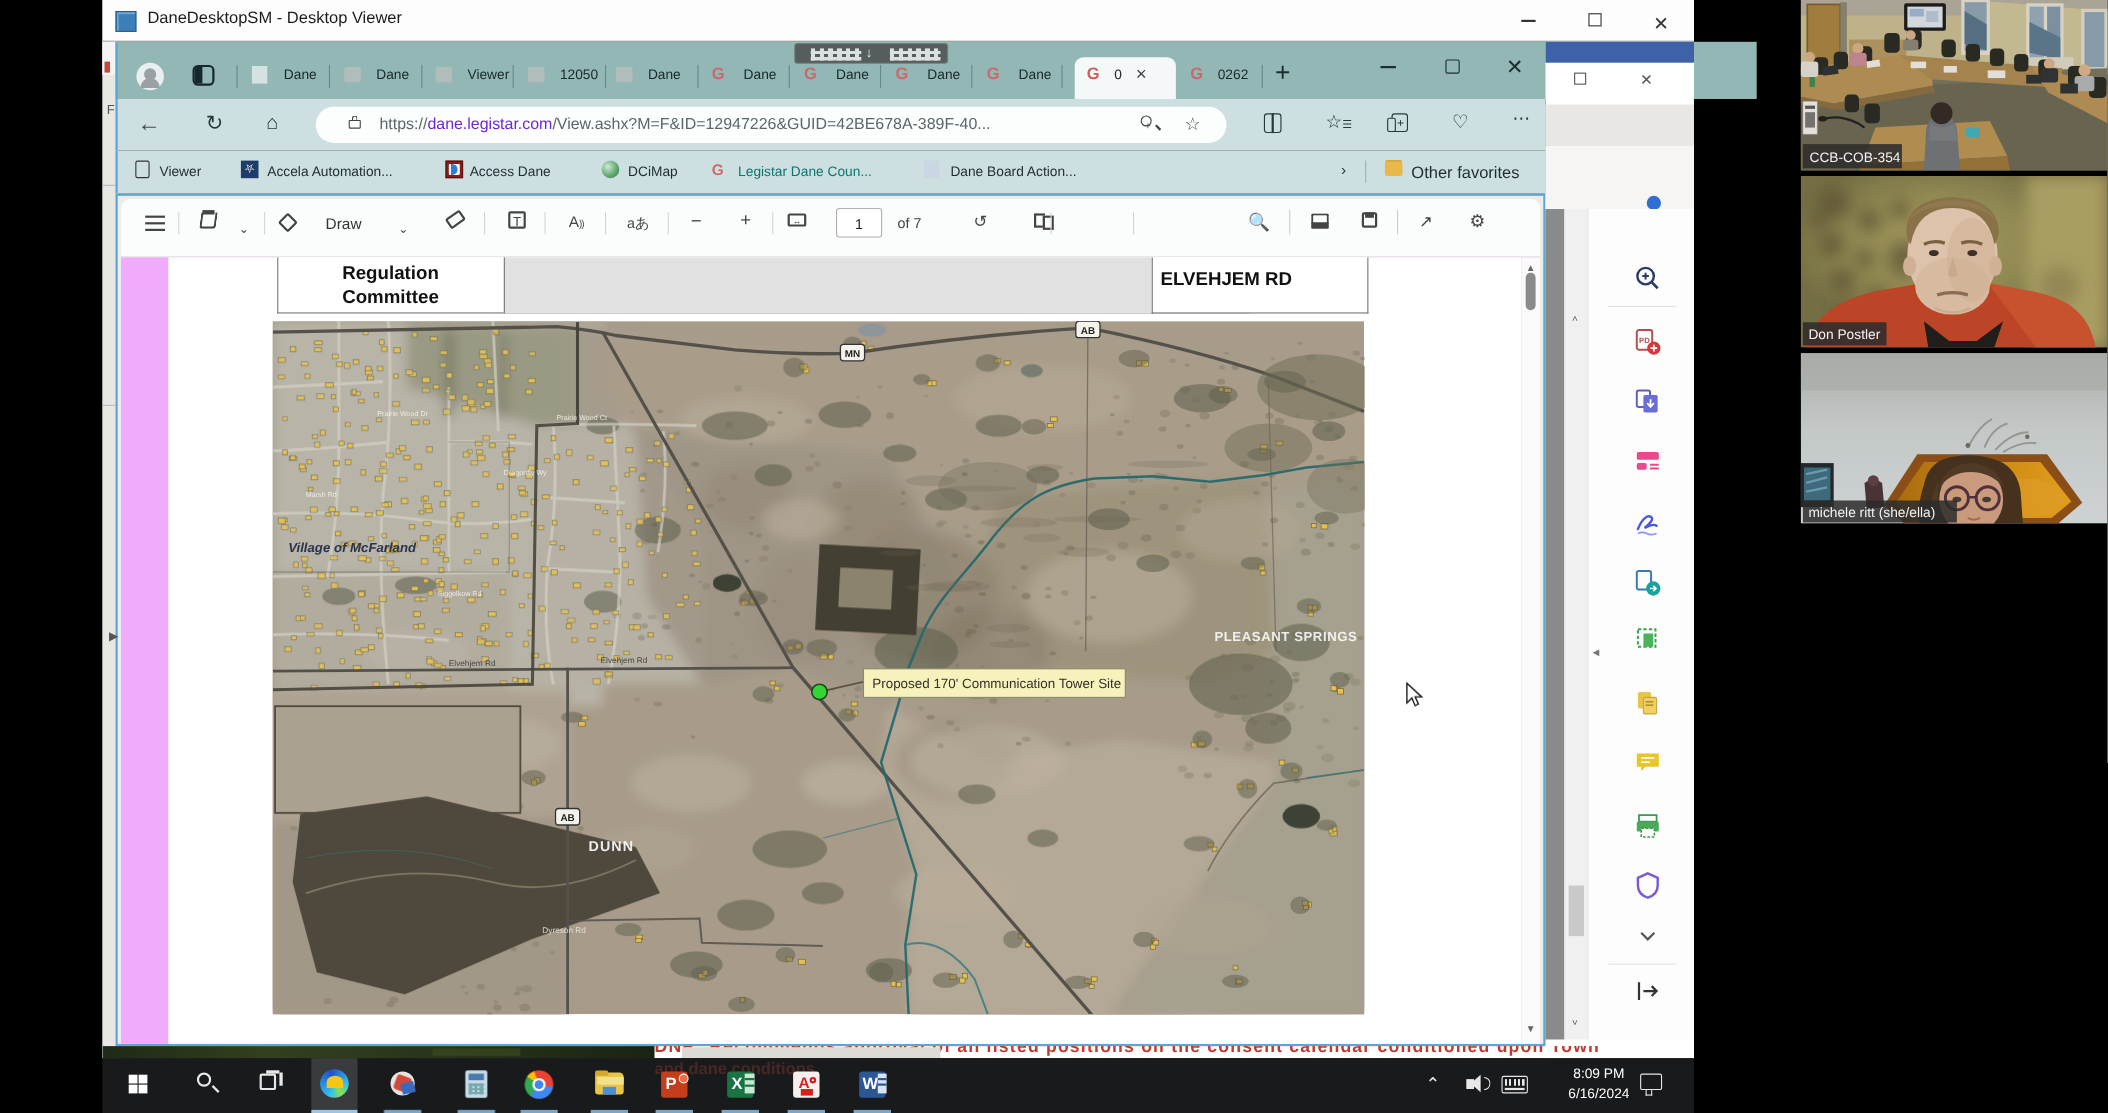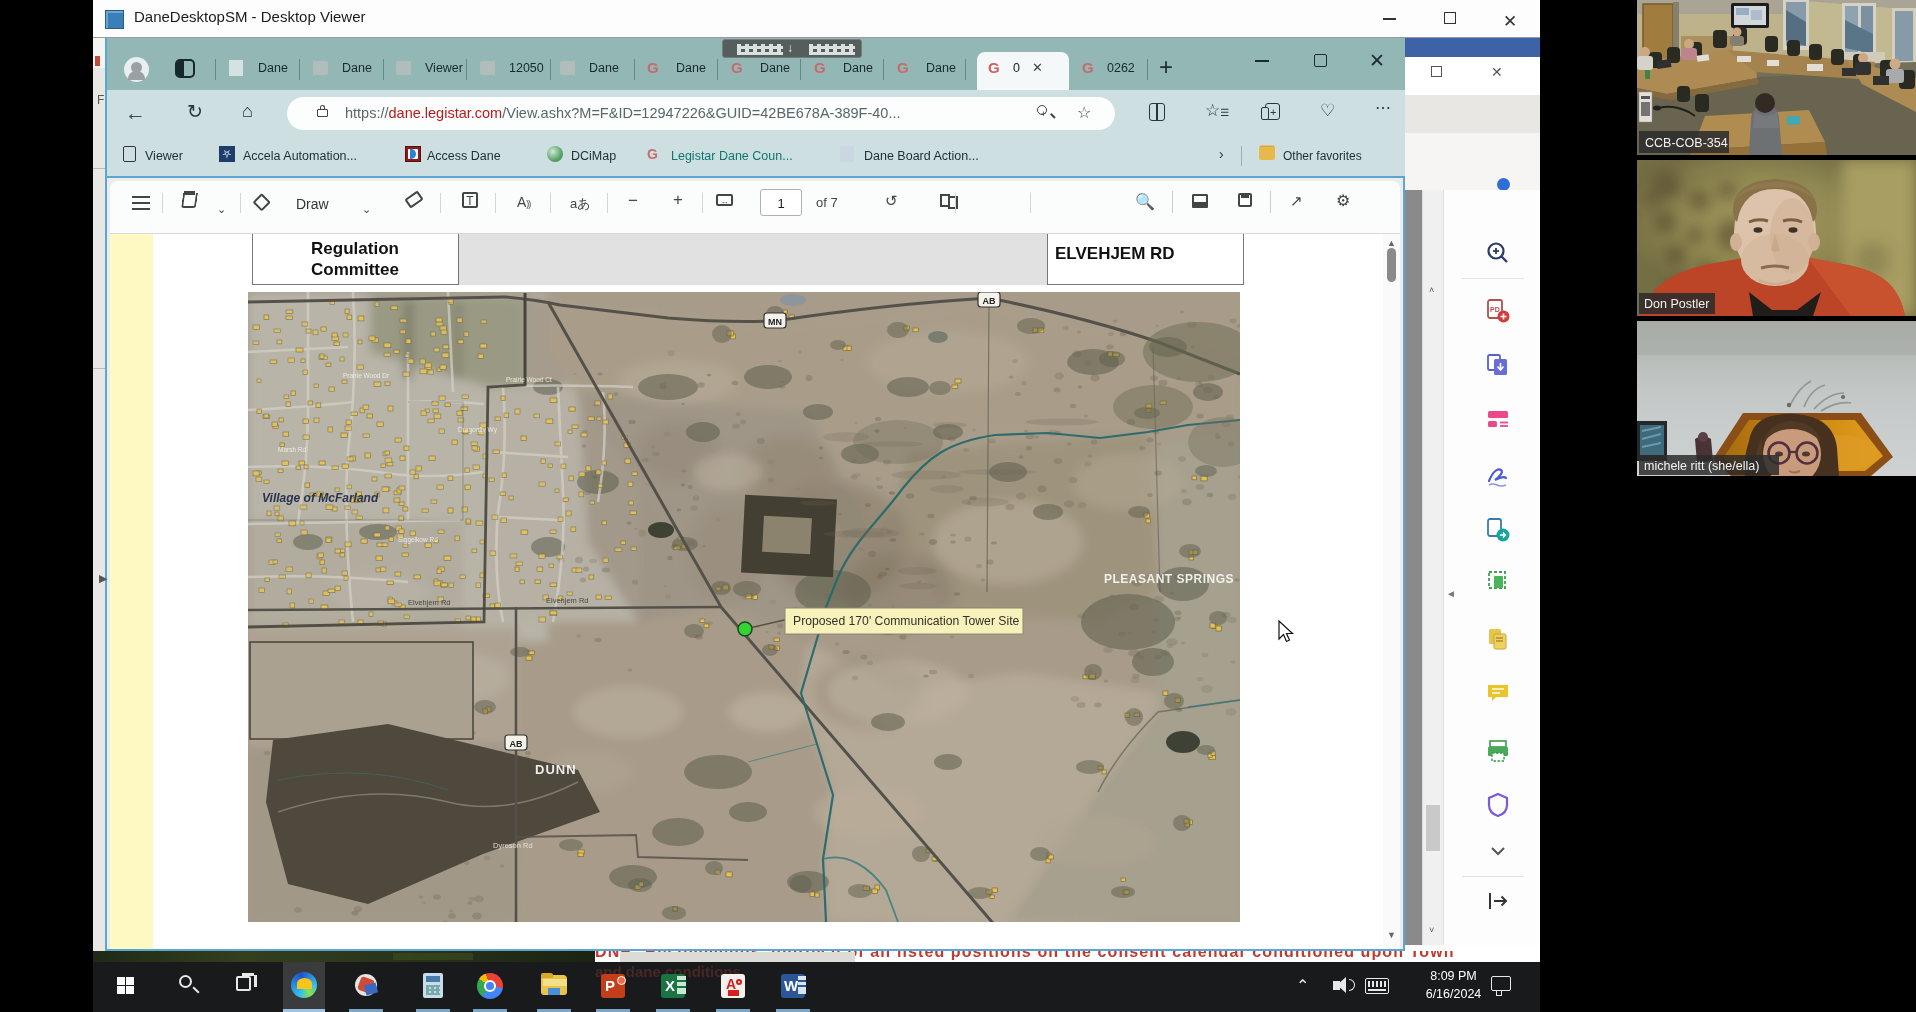--- a/index.html
+++ b/index.html
@@ -14,21 +14,21 @@
 </div>
 
 <div class="abs" style="left:93px;top:38px;width:14px;height:924px;background:#e9e7e4;">
  <div class="abs" style="left:0;top:0;width:14px;height:30px;background:#f6f4f2;"></div>
  <div class="abs" style="left:2px;top:18px;width:5px;height:10px;background:#c24a3a;"></div>
  <div class="abs" style="left:4px;top:55px;font-size:12px;color:#555;">F</div>
  <div class="abs" style="left:0px;top:130px;width:14px;height:1px;background:#bbb;"></div>
  <div class="abs" style="left:0px;top:330px;width:14px;height:1px;background:#bbb;"></div>
 </div>
 
-<div class="abs" style="left:105px;top:38px;width:1300px;height:52px;background:#92b7b4;border-left:2px solid #57a8d4;">
+<div class="abs" style="left:105px;top:38px;width:1492px;height:52px;background:#92b7b4;border-left:2px solid #57a8d4;">
 <div class="abs" style="left:17px;top:19px;width:25px;height:25px;border-radius:50%;background:#e9eef0;"></div>
 <div class="abs" style="left:24px;top:24px;width:11px;height:11px;border-radius:50%;background:#9aa0a4;"></div>
 <div class="abs" style="left:21px;top:33px;width:17px;height:9px;border-radius:8px 8px 0 0;background:#9aa0a4;"></div>
 <div class="abs" style="left:68px;top:21px;width:20px;height:19px;border:2.3px solid #17282c;border-radius:5px;"></div>
 <div class="abs" style="left:70px;top:23px;width:7px;height:15px;background:#17282c;border-radius:2px 0 0 2px;"></div>
 <div class="abs" style="left:108px;top:21px;width:1px;height:21px;background:#5f8b88;"></div>
 <div class="abs" style="left:192px;top:21px;width:1px;height:21px;background:#5f8b88;"></div>
 <div class="abs" style="left:276px;top:21px;width:1px;height:21px;background:#5f8b88;"></div>
 <div class="abs" style="left:359px;top:21px;width:1px;height:21px;background:#5f8b88;"></div>
 <div class="abs" style="left:443px;top:21px;width:1px;height:21px;background:#5f8b88;"></div>
@@ -73,21 +73,21 @@
 <div class="abs" style="left:86px;top:4px;width:46px;height:11px;background-image:repeating-linear-gradient(90deg,#e8efee 0 4px,transparent 4px 8px),repeating-linear-gradient(0deg,#e8efee 0 3px,transparent 3px 6px);opacity:.9;"></div>
 <div class="abs" style="left:64px;top:1px;color:#e8efee;font-size:12px;">↓</div>
 </div>
 <div class="abs" style="left:105px;top:90px;width:1300px;height:47px;background:#cddfe1;border-left:2px solid #57a8d4;">
 <div class="abs" style="left:18px;top:11px;font-size:21px;color:#3e4a4c;">←</div>
 <div class="abs" style="left:80px;top:10px;font-size:19px;color:#27383a;">↻</div>
 <div class="abs" style="left:135px;top:11px;font-size:18px;color:#27383a;">⌂</div>
 <div class="abs" style="left:180px;top:7px;width:828px;height:33px;background:#fcfdfd;border-radius:17px;">
  <span class="abs" style="left:30px;top:12px;width:11px;height:8px;border:1.4px solid #444;border-radius:1px;"></span>
  <span class="abs" style="left:33px;top:8px;width:5px;height:5px;border:1.4px solid #444;border-bottom:none;border-radius:3px 3px 0 0;"></span>
- <span class="abs" style="left:58px;top:8px;font-size:14.5px;color:#5a6668;white-space:nowrap;">https://<b style="color:#b91c1c;font-weight:normal;">dane.legistar.com</b>/View.ashx?M=F&amp;ID=12947226&amp;GUID=42BE678A-389F-40...</span>
+ <span class="abs" style="left:58px;top:8px;font-size:14.5px;color:#5a6668;white-space:nowrap;">https://<b style="color:#6d28d9;font-weight:normal;">dane.legistar.com</b>/View.ashx?M=F&amp;ID=12947226&amp;GUID=42BE678A-389F-40...</span>
  <span class="abs" style="left:750px;top:8px;width:10px;height:10px;border:1.6px solid #3a4648;border-radius:50%;"></span>
  <span class="abs" style="left:754px;top:12px;font-size:9px;color:#3a4648;">+</span>
  <span class="abs" style="left:763px;top:18px;width:6px;height:1.6px;background:#3a4648;transform:rotate(45deg);"></span>
  <span class="abs" style="left:790px;top:6px;font-size:16px;color:#3a4648;">☆</span>
 </div>
 <div class="abs" style="left:1042px;top:13px;width:16px;height:18px;border:1.8px solid #27383a;border-radius:3px;"></div>
 <div class="abs" style="left:1049px;top:13px;width:1.5px;height:18px;background:#27383a;"></div>
 <div class="abs" style="left:1098px;top:10px;font-size:17px;color:#27383a;">☆<span style="font-size:10px;">☰</span></div>
 <div class="abs" style="left:1158px;top:13px;width:15px;height:17px;border:1.8px solid #27383a;border-radius:3px;"></div>
 <div class="abs" style="left:1154px;top:17px;width:8px;height:13px;border:1.8px solid #27383a;border-radius:2px;background:#cddfe1;"></div>
@@ -120,21 +120,21 @@
       <div style="width:16px;height:16px;color:#cc6a6a;font-weight:bold;font-size:14px;">G</div>
     </div>
     <div class="abs" style="left:564px;top:12px;font-size:12.5px;color:#0f766e;">Legistar Dane Coun...</div>
 <div class="abs" style="left:733px;top:9px;">
       <div style="width:14px;height:16px;background:#c9d4e4;opacity:.8;"></div>
     </div>
     <div class="abs" style="left:757px;top:12px;font-size:12.5px;color:#1e2e30;">Dane Board Action...</div>
 <div class="abs" style="left:1112px;top:9px;font-size:14px;color:#27383a;">›</div>
 <div class="abs" style="left:1134px;top:9px;width:1px;height:20px;background:#9ab4b2;"></div>
 <div class="abs" style="left:1152px;top:10px;width:16px;height:13px;background:#e8b84a;border-radius:2px;box-shadow:0 -2px 0 -.5px #d8a83a;"></div>
-<div class="abs" style="left:1176px;top:12px;font-size:12px;color:#1e2e30;white-space:nowrap;">Other favorites</div>
+<div class="abs" style="left:1176px;top:12px;font-size:15px;color:#1e2e30;white-space:nowrap;">Other favorites</div>
 </div>
 <div class="abs" style="left:105px;top:176px;width:1300px;height:775px;border:2px solid #5ba6d3;background:#ececec;">
 <div class="abs" style="left:3px;top:3px;width:1290px;height:53px;background:#fbfcfc;border-radius:8px 8px 0 0;border-bottom:1px solid #d8d8d8;">
 <div class="abs" style="left:22px;top:15px;">
         <div style="width:18px;height:14px;border-top:2px solid #444;border-bottom:2px solid #444;">
           <div style="margin-top:4px;height:2px;background:#444;"></div>
         </div>
       </div>
 <div class="abs" style="left:72px;top:12px;">
         <div style="width:15px;height:15px;border:2px solid #444;border-top:none;transform:skewX(-8deg);border-radius:0 0 3px 3px;"></div>
@@ -182,21 +182,21 @@
 <div class="abs" style="left:52px;top:12px;width:1px;height:20px;background:#d5d5d5;"></div>
 <div class="abs" style="left:130px;top:12px;width:1px;height:20px;background:#d5d5d5;"></div>
 <div class="abs" style="left:330px;top:12px;width:1px;height:20px;background:#d5d5d5;"></div>
 <div class="abs" style="left:385px;top:12px;width:1px;height:20px;background:#d5d5d5;"></div>
 <div class="abs" style="left:440px;top:12px;width:1px;height:20px;background:#d5d5d5;"></div>
 <div class="abs" style="left:497px;top:12px;width:1px;height:20px;background:#d5d5d5;"></div>
 <div class="abs" style="left:592px;top:12px;width:1px;height:20px;background:#d5d5d5;"></div>
 <div class="abs" style="left:845px;top:12px;width:1px;height:20px;background:#d5d5d5;"></div>
 <div class="abs" style="left:920px;top:12px;width:1px;height:20px;background:#d5d5d5;"></div>
 </div>
-<div class="abs" style="left:3px;top:56px;width:1290px;height:715px;background:#fef9c3;">
+<div class="abs" style="left:3px;top:56px;width:1290px;height:715px;background:#f0abfc;">
 <div class="abs" style="left:43px;top:0;width:1230px;height:715px;background:#fff;"></div>
 <div class="abs" style="left:142px;top:0px;width:885px;height:51px;border-left:1.5px solid #777;border-bottom:1.5px solid #777;background:#fff;"></div>
 <div class="abs" style="left:348px;top:0px;width:589px;height:51px;border-left:1.5px solid #777;background:#e1e1e1;"></div>
 <div class="abs" style="left:937px;top:0px;width:197px;height:51px;border-left:1.5px solid #777;border-right:1.5px solid #777;border-bottom:1.5px solid #777;background:#fff;"></div>
 <div class="abs" style="left:142px;top:4px;width:206px;text-align:center;font-size:17px;font-weight:bold;color:#111;line-height:21px;">Regulation<br>Committee</div>
 <div class="abs" style="left:945px;top:10px;font-size:17px;font-weight:bold;color:#111;">ELVEHJEM RD</div>
 <div class="abs" style="left:-11px;top:338px;font-size:11px;color:#555;">▶</div>
 <svg class="abs" style="left:138px;top:58px;" width="992" height="630" viewBox="0 0 992 630" xmlns="http://www.w3.org/2000/svg">
 <rect width="992" height="630" fill="#ab9e8d"></rect>
 <defs>

